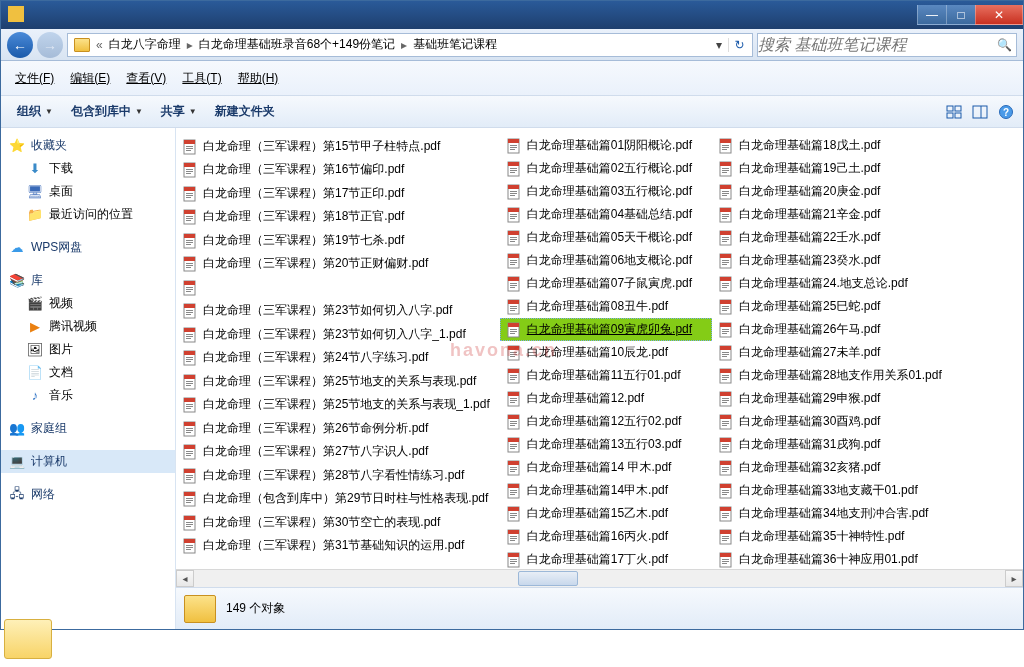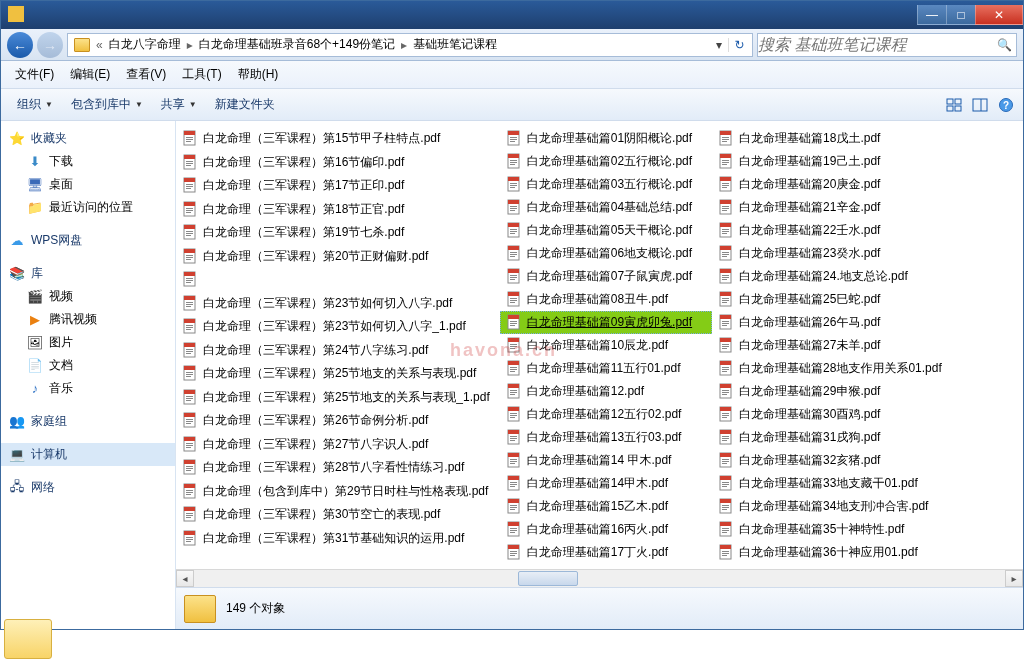--- a/index.html
+++ b/index.html
@@ -16,39 +16,39 @@
 .navbtn.disabled { background: linear-gradient(to bottom, #c0d4ec, #a6bcd8); color: #e0e8f4; cursor: default; }
 .addressbar { flex: 1; height: 24px; background: #fff; border: 1px solid #a6bcd8; display: flex; align-items: center; padding: 0 2px; font-size: 12px; }
 .addr-icon { width: 16px; height: 14px; background: linear-gradient(to bottom,#fce28a,#f0c040); margin: 0 4px; border-radius: 1px; border: 1px solid #c89020;}
 .addr-seg { padding: 0 4px; cursor: pointer; color: #000; white-space: nowrap; }
 .addr-sep { color: #666; padding: 0 2px; }
 .addr-drop { width: 18px; text-align: center; color: #444; cursor: pointer; }
 .addr-refresh { width: 22px; text-align: center; color: #1a5aaa; cursor: pointer; border-left: 1px solid #ddd; }
 .searchbar { width: 260px; height: 24px; background: #fff; border: 1px solid #a6bcd8; display: flex; align-items: center; font-size: 12px; }
 .searchbar .sicon { width: 22px; text-align: center; color: #666; }
 .searchbar input { border: none; outline: none; flex: 1; font-size: 16px; color: #888; font-style: italic; }
-.menubar { height: 28px; background: linear-gradient(to bottom, #f6f9fd, #eaf1fb); display: flex; align-items: center; padding: 0 6px; font-size: 12px; border-bottom: 1px solid #d0dcec; }
+.menubar { height: 35px; background: linear-gradient(to bottom, #f6f9fd, #eaf1fb); display: flex; align-items: center; padding: 0 6px; font-size: 12px; border-bottom: 1px solid #d0dcec; text-decoration: underline; }
 .menuitem { padding: 0 8px; cursor: pointer; }
 .toolbar { height: 32px; background: linear-gradient(to bottom, #f6f9fd, #e2ecf8); display: flex; align-items: center; padding: 0 8px; font-size: 12px; border-bottom: 1px solid #d0dcec; justify-content: space-between; }
 .toolbar-left { display: flex; align-items: center; gap: 2px; }
-.toolitem { padding: 3px 8px; cursor: pointer; display: flex; align-items: center; gap: 4px; color: #1a3a6a; }
+.toolitem { padding: 3px 8px; cursor: pointer; display: flex; align-items: center; gap: 4px; color: #1a3a6a; font-weight: bold; }
 .toolitem .dd { font-size: 8px; color: #333; }
 .toolbar-right { display: flex; align-items: center; gap: 8px; color: #1a5aaa; }
 .tico { width:18px; height:18px; display:flex; align-items:center; justify-content:center; cursor:pointer; }
 .tico svg { width: 16px; height: 16px; }
 .body { flex: 1; display: flex; min-height: 0; }
 .sidebar { width: 175px; background: #fff; border-right: 1px solid #d8e4f2; overflow-y: auto; padding: 6px 0; font-size: 12px; position: relative; }
 .sbsection { margin-bottom: 10px; }
 .sbhead { display: flex; align-items: center; gap: 6px; padding: 3px 8px; color: #1a3a6a; cursor: pointer; }
 .sbitem { display: flex; align-items: center; gap: 6px; padding: 3px 8px 3px 26px; cursor: pointer; }
 .sico { width: 16px; height: 16px; display: flex; align-items: center; justify-content: center; font-size: 13px; }
 .content { flex: 1; display: flex; flex-direction: column; min-width: 0; }
 .filearea { flex: 1; display: flex; flex-direction: row; overflow: hidden; font-size: 12px; padding: 6px 0; }
 .filecol { display: flex; flex-direction: column; }
-.fileitem { display: flex; align-items: flex-start; gap: 5px; padding: 3px 10px 3px 6px; cursor: pointer; white-space: nowrap; height: 23.5px; }
+.fileitem { display: flex; align-items: flex-end; gap: 5px; padding: 3px 10px 3px 6px; cursor: pointer; white-space: nowrap; height: 23.5px; }
 .fileitem.sel { background: #84cc16; border: 1px dotted #7ab0e8; padding: 2px 19px 2px 5px; text-decoration: underline; }
 .ficon { width: 16px; height: 16px; flex-shrink: 0; display:flex; align-items:center; justify-content:center;}
 .ficon svg { width:16px; height:16px; }
 .scrollbar-h { height: 18px; background: #f0f0f0; border-top: 1px solid #d8d8d8; display: flex; align-items: center; }
 .scrarrow { width: 18px; height: 100%; background: linear-gradient(#f8f8f8,#e8e8e8); display: flex; align-items: center; justify-content: center; font-size: 10px; color: #555; cursor: pointer; border: 1px solid #ccc;}
 .scrtrack { flex: 1; height: 100%; position: relative; }
 .scrthumb { position: absolute; left: 40%; width: 60px; top: 1px; bottom: 1px; background: linear-gradient(#e8eef6,#c8d8ec); border: 1px solid #9cb8d8; border-radius: 2px; cursor: pointer; }
 .statusbar { height: 42px; background: linear-gradient(to bottom, #f6f9fd, #e2ecf8); border-top: 1px solid #d0dcec; display: flex; align-items: center; padding: 0 8px; font-size: 12px; gap: 10px; }
 .statusicon { width: 32px; height: 28px; background: linear-gradient(to bottom,#fce28a,#f0c040); border-radius: 2px; border:1px solid #c89020;}
 .watermark { position: absolute; left: 450px; top: 340px; color: rgba(200,40,40,0.28); font-size: 18px; font-weight: bold; pointer-events: none; letter-spacing: 2px;}

